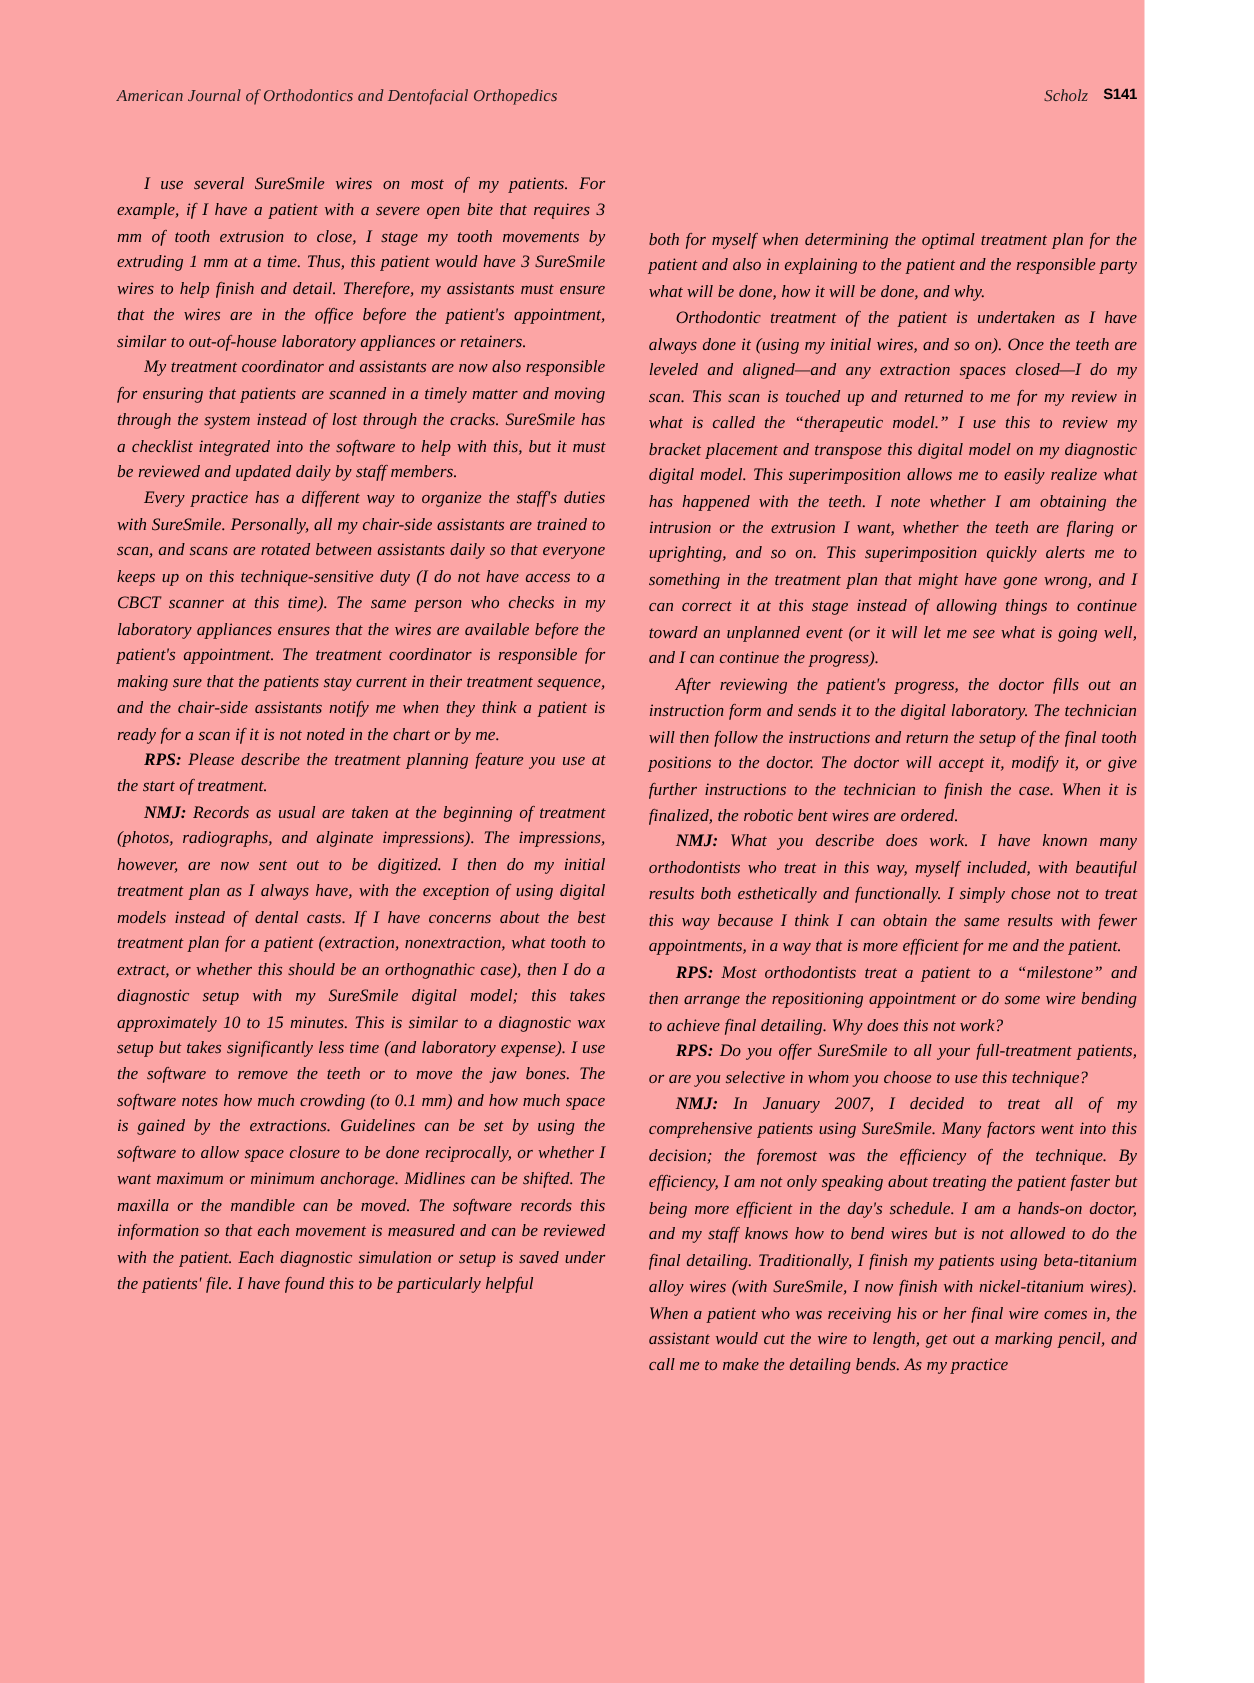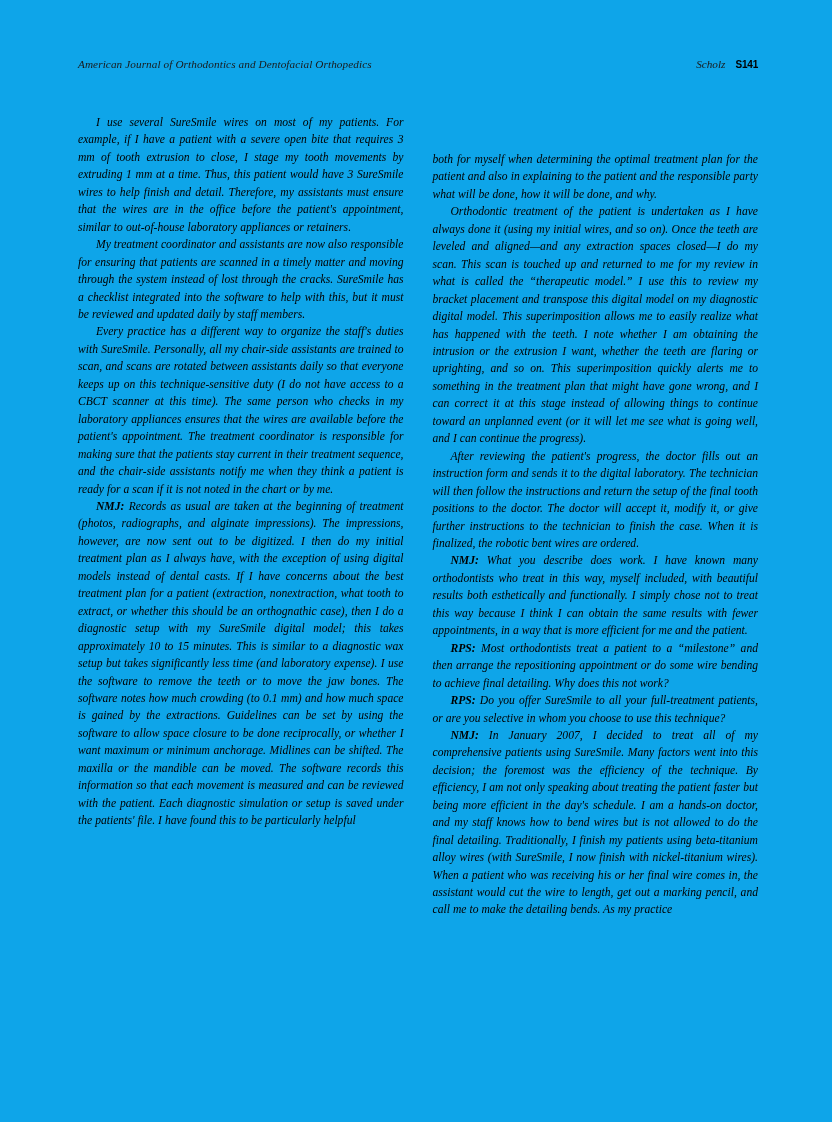--- a/index.html
+++ b/index.html
@@ -6,23 +6,23 @@
     margin: 0;
     padding: 0;
     background: #ffffff;
   }
   body {
     font-family: "Liberation Serif", "DejaVu Serif", serif;
     color: #000000;
   }
   .page {
     position: relative;
-    width: 832px;
+    width: 763px;
     height: 1122px;
-    background: #0ea5e9;
+    background: #fca5a5;
     overflow: hidden;
     box-sizing: border-box;
   }
 
   
   .running-head {
     position: absolute;
     left: 78px;
     top: 57px;
     width: 680px;
@@ -33,21 +33,21 @@
   .rh-left {
     font-style: italic;
     font-size: 11.2px;
     line-height: 14.6px;
     letter-spacing: 0.1px;
     color: #1a1a1a;
   }
   .rh-left .rh-line { display: block; white-space: nowrap; }
   .rh-right {
     display: flex;
-    align-items: center;
+    align-items: flex-start;
     gap: 10px;
     white-space: nowrap;
     padding-top: 1px;
   }
   .rh-author {
     font-style: italic;
     font-size: 11.2px;
     color: #1a1a1a;
   }
   .rh-pageno {
@@ -100,20 +100,21 @@
       <span class="rh-author">Scholz</span>
       <span class="rh-pageno">S141</span>
     </div>
   </div>
 
   <div class="columns">
     <div class="col" id="col-left">
         <p>I use several SureSmile wires on most of my patients. For example, if I have a patient with a severe open bite that requires 3 mm of tooth extrusion to close, I stage my tooth movements by extruding 1 mm at a time. Thus, this patient would have 3 SureSmile wires to help finish and detail. Therefore, my assistants must ensure that the wires are in the office before the patient's appointment, similar to out-of-house laboratory appliances or retainers.</p>
         <p>My treatment coordinator and assistants are now also responsible for ensuring that patients are scanned in a timely matter and moving through the system instead of lost through the cracks. SureSmile has a checklist integrated into the software to help with this, but it must be reviewed and updated daily by staff members.</p>
         <p>Every practice has a different way to organize the staff's duties with SureSmile. Personally, all my chair-side assistants are trained to scan, and scans are rotated between assistants daily so that everyone keeps up on this technique-sensitive duty (I do not have access to a CBCT scanner at this time). The same person who checks in my laboratory appliances ensures that the wires are available before the patient's appointment. The treatment coordinator is responsible for making sure that the patients stay current in their treatment sequence, and the chair-side assistants notify me when they think a patient is ready for a scan if it is not noted in the chart or by me.</p>
+        <p><b>RPS:</b> Please describe the treatment planning feature you use at the start of treatment.</p>
         <p><b>NMJ:</b> Records as usual are taken at the beginning of treatment (photos, radiographs, and alginate impressions). The impressions, however, are now sent out to be digitized. I then do my initial treatment plan as I always have, with the exception of using digital models instead of dental casts. If I have concerns about the best treatment plan for a patient (extraction, nonextraction, what tooth to extract, or whether this should be an orthognathic case), then I do a diagnostic setup with my SureSmile digital model; this takes approximately 10 to 15 minutes. This is similar to a diagnostic wax setup but takes significantly less time (and laboratory expense). I use the software to remove the teeth or to move the jaw bones. The software notes how much crowding (to 0.1 mm) and how much space is gained by the extractions. Guidelines can be set by using the software to allow space closure to be done reciprocally, or whether I want maximum or minimum anchorage. Midlines can be shifted. The maxilla or the mandible can be moved. The software records this information so that each movement is measured and can be reviewed with the patient. Each diagnostic simulation or setup is saved under the patients' file. I have found this to be particularly helpful</p>
       </div>
     <div class="col" id="col-right">
         <p class="noindent">both for myself when determining the optimal treatment plan for the patient and also in explaining to the patient and the responsible party what will be done, how it will be done, and why.</p>
         <p>Orthodontic treatment of the patient is undertaken as I have always done it (using my initial wires, and so on). Once the teeth are leveled and aligned—and any extraction spaces closed—I do my scan. This scan is touched up and returned to me for my review in what is called the “therapeutic model.” I use this to review my bracket placement and transpose this digital model on my diagnostic digital model. This superimposition allows me to easily realize what has happened with the teeth. I note whether I am obtaining the intrusion or the extrusion I want, whether the teeth are flaring or uprighting, and so on. This superimposition quickly alerts me to something in the treatment plan that might have gone wrong, and I can correct it at this stage instead of allowing things to continue toward an unplanned event (or it will let me see what is going well, and I can continue the progress).</p>
         <p>After reviewing the patient's progress, the doctor fills out an instruction form and sends it to the digital laboratory. The technician will then follow the instructions and return the setup of the final tooth positions to the doctor. The doctor will accept it, modify it, or give further instructions to the technician to finish the case. When it is finalized, the robotic bent wires are ordered.</p>
         <p><b>NMJ:</b> What you describe does work. I have known many orthodontists who treat in this way, myself included, with beautiful results both esthetically and functionally. I simply chose not to treat this way because I think I can obtain the same results with fewer appointments, in a way that is more efficient for me and the patient.</p>
         <p><b>RPS:</b> Most orthodontists treat a patient to a “milestone” and then arrange the repositioning appointment or do some wire bending to achieve final detailing. Why does this not work?</p>
         <p><b>RPS:</b> Do you offer SureSmile to all your full-treatment patients, or are you selective in whom you choose to use this technique?</p>
         <p><b>NMJ:</b> In January 2007, I decided to treat all of my comprehensive patients using SureSmile. Many factors went into this decision; the foremost was the efficiency of the technique. By efficiency, I am not only speaking about treating the patient faster but being more efficient in the day's schedule. I am a hands-on doctor, and my staff knows how to bend wires but is not allowed to do the final detailing. Traditionally, I finish my patients using beta-titanium alloy wires (with SureSmile, I now finish with nickel-titanium wires). When a patient who was receiving his or her final wire comes in, the assistant would cut the wire to length, get out a marking pencil, and call me to make the detailing bends. As my practice</p>

